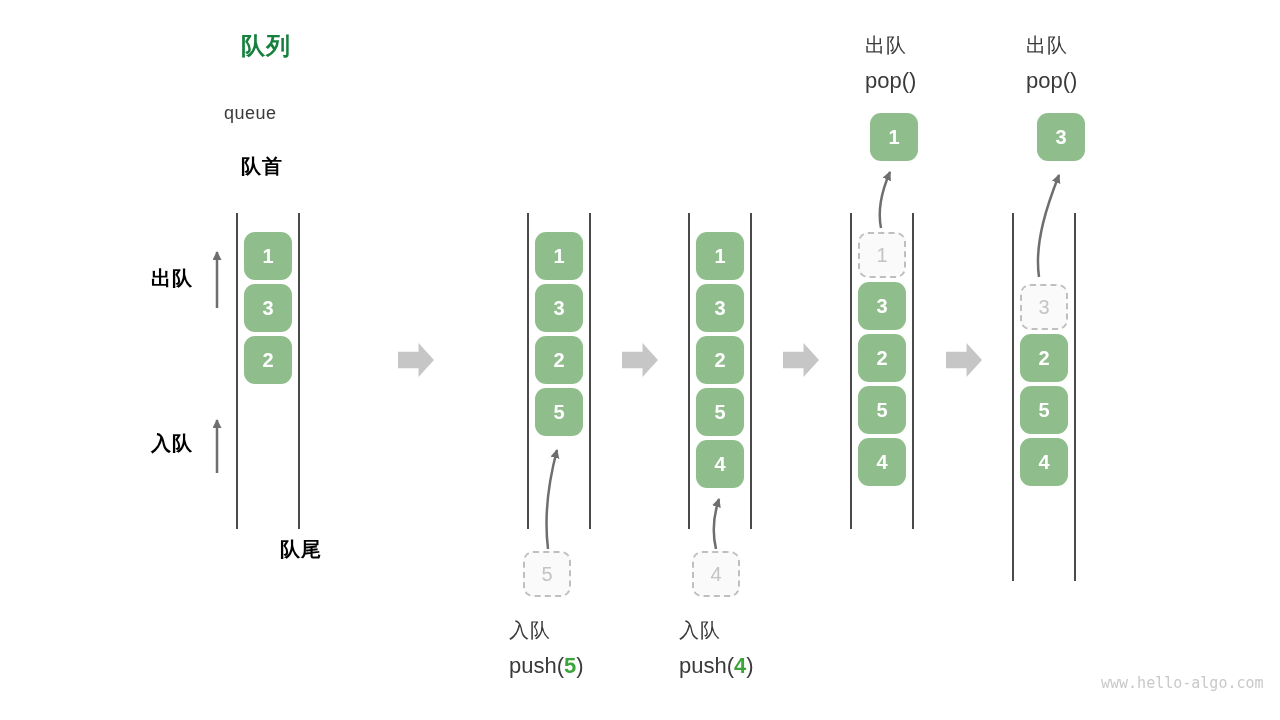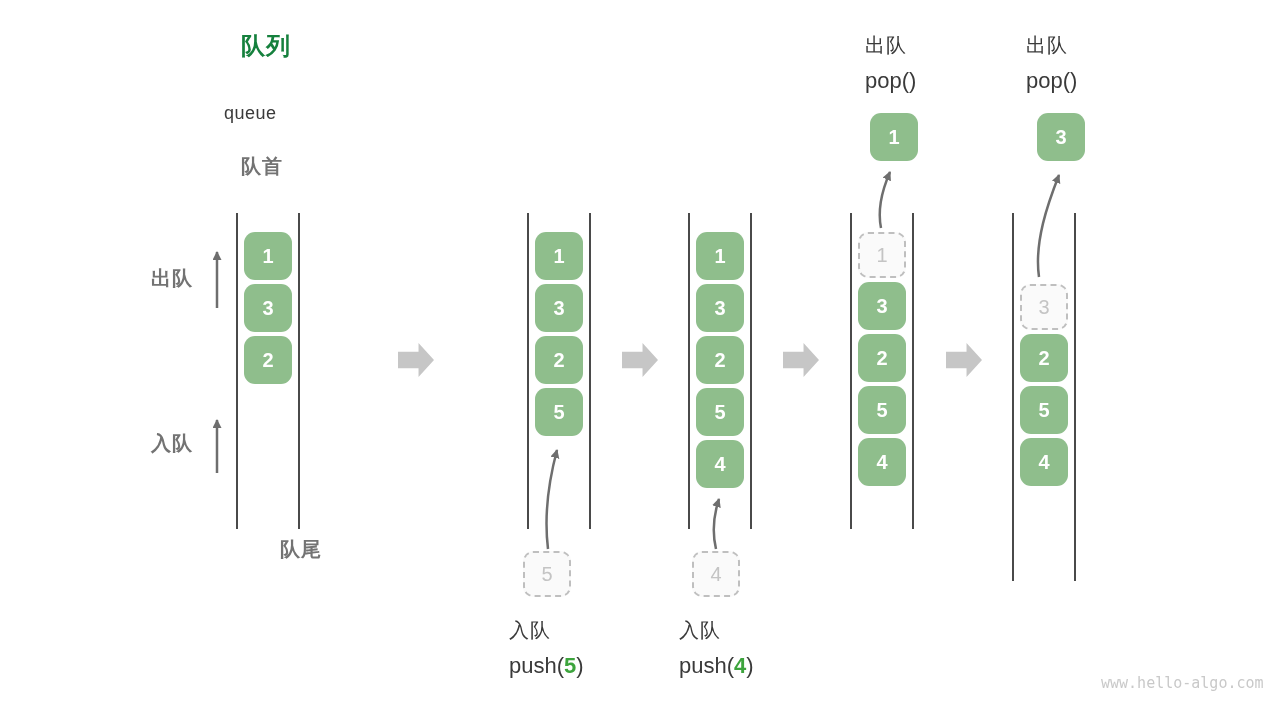--- a/index.html
+++ b/index.html
@@ -3,21 +3,21 @@
 <meta charset="utf-8">
 <style>
   html,body{margin:0;padding:0;background:#ffffff;}
   .canvas{
     position:relative;width:1280px;height:720px;background:#ffffff;overflow:hidden;
     font-family:"Liberation Sans","DejaVu Sans",sans-serif;color:#3b3b3b;
   }
   
   .title-zh{position:absolute;left:241px;top:30px;font-size:24px;font-weight:700;color:#15803d;letter-spacing:1px;}
   .title-en{position:absolute;left:224px;top:70px;font-size:18px;color:#3a3a3a;letter-spacing:.5px;margin-top:33px;}
-  .zh-bold{font-size:20px;font-weight:700;color:#737373;letter-spacing:1px;text-align:center;}
+  .zh-bold{font-size:20px;font-weight:700;color:#000000;letter-spacing:1px;text-align:center;}
   .lbl-front{position:absolute;left:241px;top:153px;}
   .lbl-rear{position:absolute;left:241px;top:536px;margin-left:39px;}
   .lbl-deq{position:absolute;left:151px;top:265px;}
   .lbl-enq{position:absolute;left:151px;top:430px;}
   .op{position:absolute;}
   .op .op-zh{font-size:20px;font-weight:400;color:#3a3a3a;letter-spacing:1px;margin-bottom:9px;}
   .op .op-code{font-family:Liberation Sans, sans-serif;font-size:22px;color:#3a3a3a;}
   .op .op-arg{color:#3da43d;font-weight:700;}
   
   .qcol{

